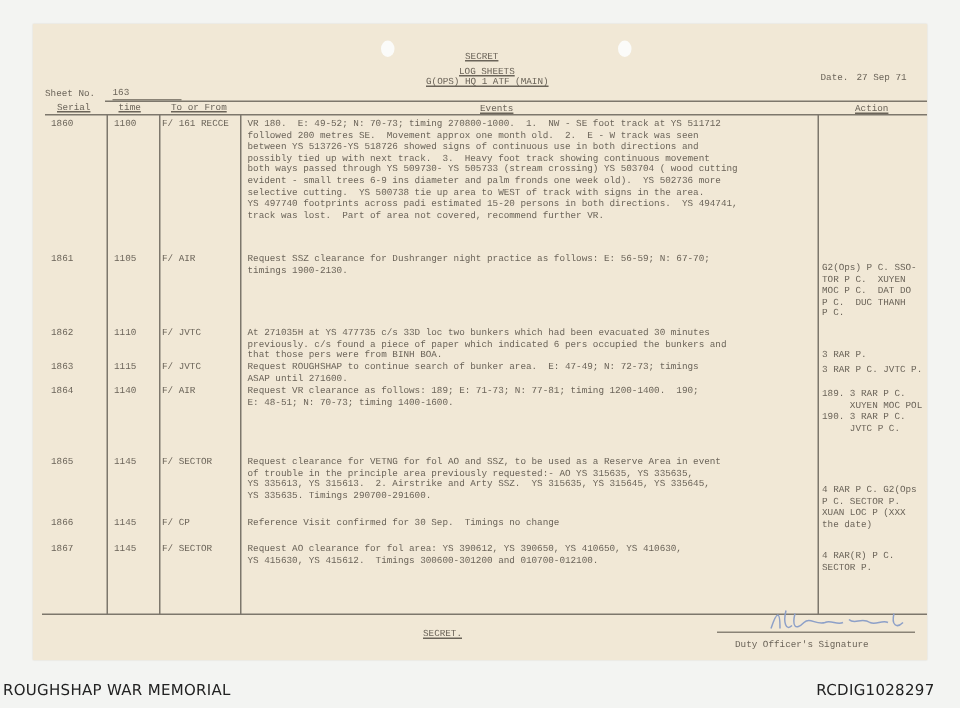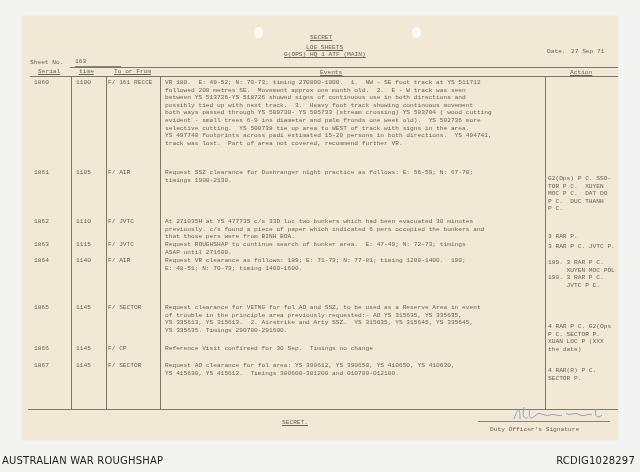--- a/index.html
+++ b/index.html
@@ -181,14 +181,14 @@
 
   <div class="abs tw u" style="left:260px; top:403px;">SECRET.</div>
 
   <div class="hline" style="left:456px; top:405px; width:132px; background:#8a8376;"></div>
   <svg class="abs" style="left:488px; top:389px;" width="100" height="18" viewBox="0 0 100 18">
     <path d="M4 14 C8 2, 10 2, 10 14 M14 2 C12 10, 14 16, 18 12 M20 4 C18 12, 20 16, 26 10 C30 6, 34 12, 40 10 C44 8, 48 12, 52 10 M56 8 C60 12, 64 6, 70 10 C74 12, 78 8, 82 10 M86 4 C84 12, 88 14, 92 10" fill="none" stroke="#8da0c8" stroke-width="1"></path>
   </svg>
   <div class="abs tw" style="left:468px; top:410px;">Duty Officer's Signature</div>
 </div>
 
-<div class="caption" style="left:2px;">AUSTRALIAN WAR ROUGHSHAP</div>
-<div class="caption" style="right:5px;">RCDIG1028297</div>
+<div class="caption" style="left:2px;">ROUGHSHAP WAR MEMORIAL</div>
+<div class="caption" style="right:17px;">RCDIG1028297</div>
 
 </body></html>

